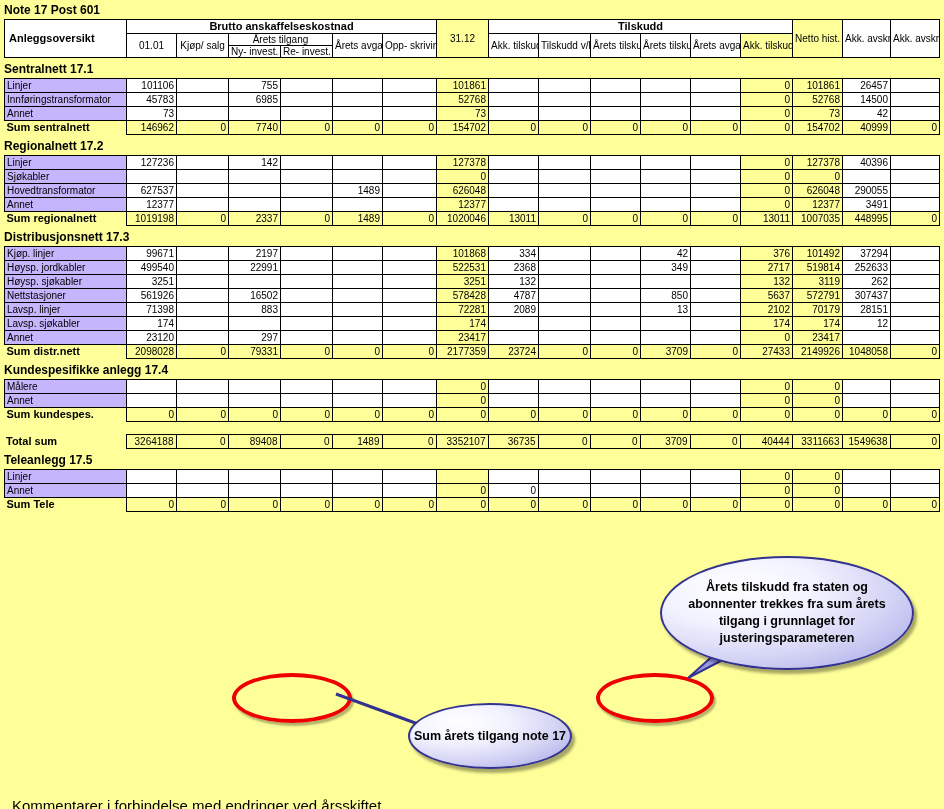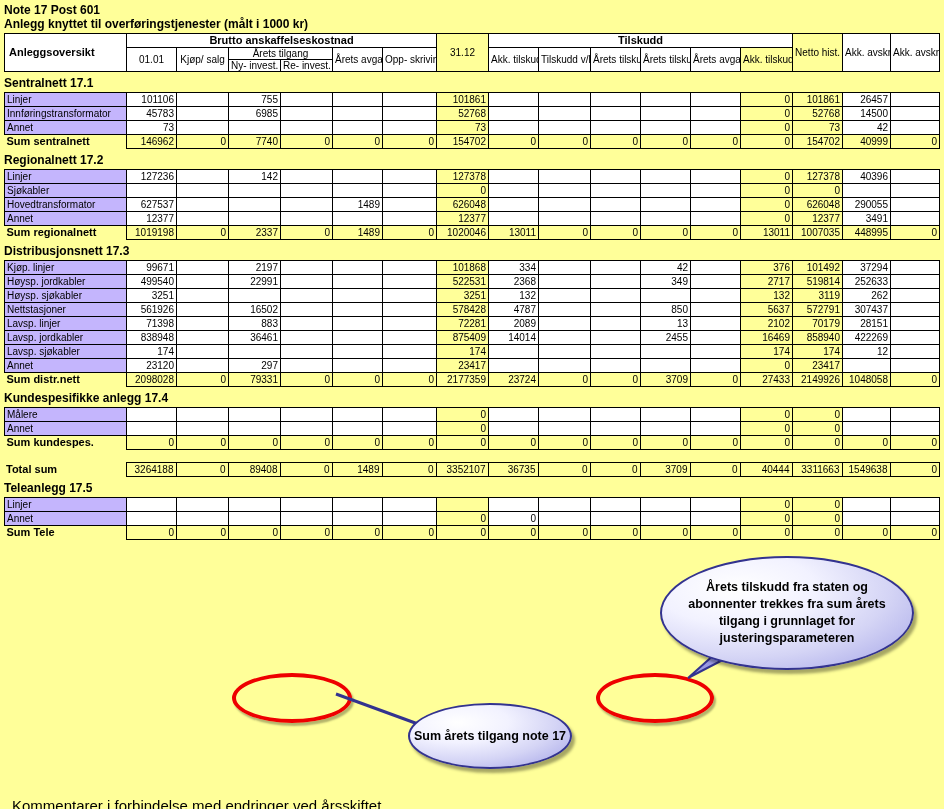--- a/index.html
+++ b/index.html
@@ -73,21 +73,20 @@
 
   .footnote{position:absolute;left:12px;top:797px;font-size:15px;font-weight:normal;color:#000;}
 </style>
 </head>
 <body>
 
 <div id="sheet">
 
   <div class="title-block">
     <div class="title-line">Note 17 Post 601</div>
-    <div class="title-line">Anlegg knyttet til overføringstjenester (målt i 1000 kr)</div>
   </div>
 
   <table class="grid" id="hdr">
     <colgroup>
       <col style="width:122px">
         <col style="width:50px">
         <col style="width:52px">
         <col style="width:52px">
       <col style="width:52px">
         <col style="width:50px">
@@ -460,39 +459,20 @@
             <td class="val"></td>
             <td class="val"></td>
             <td class="val">13</td>
             <td class="val"></td>
             <td class="val hl">2102</td>
             <td class="val hl">70179</td>
             <td class="val">28151</td>
             <td class="val"></td>
           </tr>
           <tr>
-            <td class="name">Lavsp. jordkabler</td>
-            <td class="val">838948</td>
-            <td class="val"></td>
-            <td class="val">36461</td>
-            <td class="val"></td>
-            <td class="val"></td>
-            <td class="val"></td>
-            <td class="val hl">875409</td>
-            <td class="val">14014</td>
-            <td class="val"></td>
-            <td class="val"></td>
-            <td class="val">2455</td>
-            <td class="val"></td>
-            <td class="val hl">16469</td>
-            <td class="val hl">858940</td>
-            <td class="val">422269</td>
-            <td class="val"></td>
-          </tr>
-          <tr>
             <td class="name">Lavsp. sjøkabler</td>
             <td class="val">174</td>
             <td class="val"></td>
             <td class="val"></td>
             <td class="val"></td>
             <td class="val"></td>
             <td class="val"></td>
             <td class="val hl">174</td>
             <td class="val"></td>
             <td class="val"></td>

